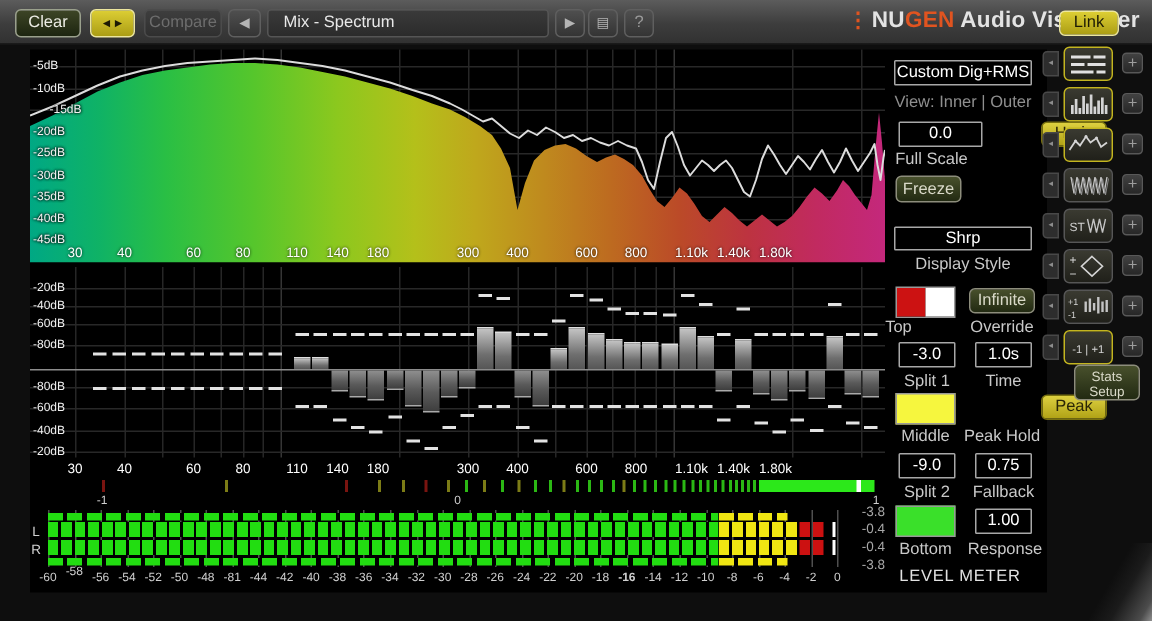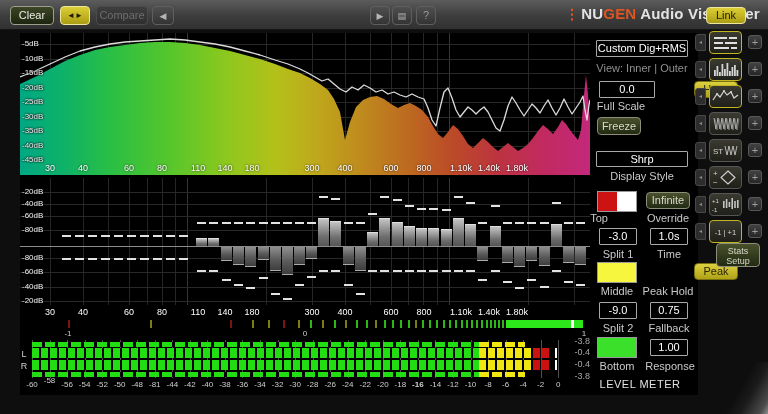--- a/index.html
+++ b/index.html
@@ -91,20 +91,21 @@
 </head>
 <body>
 
 <div id="root">
 
   <div id="toolbar">
     <div class="tb-btn tb-clear" style="left:10px;width:44px;">Clear</div>
     <div class="tb-btn tb-yellow" style="left:60px;width:30px;font-size:8px;"><span>◄►</span></div>
     <div class="tb-btn tb-compare" style="left:96px;width:52px;">Compare</div>
     <div class="tb-btn" style="left:152px;width:22px;"><span class="tb-glyph">◀</span></div>
+    <div class="tb-field" style="left:178px;width:188px;">Mix - Spectrum</div>
     <div class="tb-btn" style="left:370px;width:20px;"><span class="tb-glyph">▶</span></div>
     <div class="tb-btn" style="left:392px;width:20px;"><span class="tb-glyph">▤</span></div>
     <div class="tb-btn" style="left:416px;width:20px;color:#9a9a9a;">?</div>
     <div id="brand" style="left:565px;"><span class="dots">⋮</span><span>NU</span><span class="gen">GEN</span><span> Audio Visualizer</span></div>
     <div class="tb-btn tb-yellow" style="left:706px;top:7px;width:40px;height:17px;line-height:15px;font-size:11px;font-weight:normal;">Link</div>
   </div>
 
   <div id="mainbg"></div>
   <div id="viz-layer">
       <div class="grid-v" style="left: 50px; top: 33px; height: 128px;"></div>
@@ -179,21 +180,21 @@
               <stop offset="84%" stop-color="#bd3340"></stop>
               <stop offset="92%" stop-color="#c12a60"></stop>
               <stop offset="100%" stop-color="#c4287c"></stop>
             </linearGradient>
           </defs>
        <polygon points="0,51 15,44 30,36 45,28 60,22 75,17 90,14 105,12 120,10 135,9 150,9 165,10 180,12 195,15 210,18 225,22 240,26 255,31 268,36 280,40 290,45 300,51 308,57 314,66 320,79 325,107 330,89 336,74 343,67 350,64 357,63 364,66 371,71 378,75 384,72 390,70 396,73 402,77 408,84 413,93 418,101 423,105 428,99 433,92 438,96 443,103 448,111 453,115 458,110 463,105 468,109 473,114 478,118 483,114 488,110 493,114 498,118 503,115 508,111 513,105 518,98 523,92 528,96 533,101 538,94 542,87 546,91 550,97 554,102 558,107 561,97 564,62 566,42 568,62 570,87 570,142 0,142" fill="url(#sg)"></polygon>
        <polyline points="0,44 15,38 30,31 45,24 60,18 75,14 90,11 105,9 120,8 135,7 150,6 165,7 180,9 195,11 210,14 225,18 240,22 255,27 268,31 280,36 288,40 295,44 302,48 308,46 314,51 320,56 326,59 332,54 338,57 344,52 350,55 356,59 362,57 368,61 374,59 380,62 386,64 392,61 398,64 404,66 408,75 412,87 416,93 420,75 424,59 428,55 432,65 436,77 440,84 444,79 448,74 452,77 456,81 460,77 464,74 468,79 472,87 476,95 480,98 484,87 488,73 492,64 496,70 500,77 504,83 508,77 512,71 516,75 520,80 524,73 528,67 532,75 536,82 540,75 544,66 548,74 552,81 556,75 560,69 563,63 565,77 567,87 569,72 570,67" fill="none" stroke="#dcdcdc" stroke-width="1.3" stroke-linejoin="round"></polyline>
      </svg></div>
       <div class="db-label" style="left: 22px; top: 39px;">-5dB</div>
       <div class="db-label" style="left: 22px; top: 53.5px;">-10dB</div>
-      <div class="db-label" style="left: 22px; top: 68px;">-15dB</div>
+      <div class="db-label" style="left: 33px; top: 68px;">-15dB</div>
       <div class="db-label" style="left: 22px; top: 82.5px;">-20dB</div>
       <div class="db-label" style="left: 22px; top: 97px;">-25dB</div>
       <div class="db-label" style="left: 22px; top: 111.5px;">-30dB</div>
       <div class="db-label" style="left: 22px; top: 126px;">-35dB</div>
       <div class="db-label" style="left: 22px; top: 140.5px;">-40dB</div>
       <div class="db-label" style="left: 22px; top: 155px;">-45dB</div>
       <div class="db-label" style="left: 22px; top: 187px;">-20dB</div>
       <div class="db-label" style="left: 22px; top: 199px;">-40dB</div>
       <div class="db-label" style="left: 22px; top: 211px;">-60dB</div>
       <div class="db-label" style="left: 22px; top: 225px;">-80dB</div>

